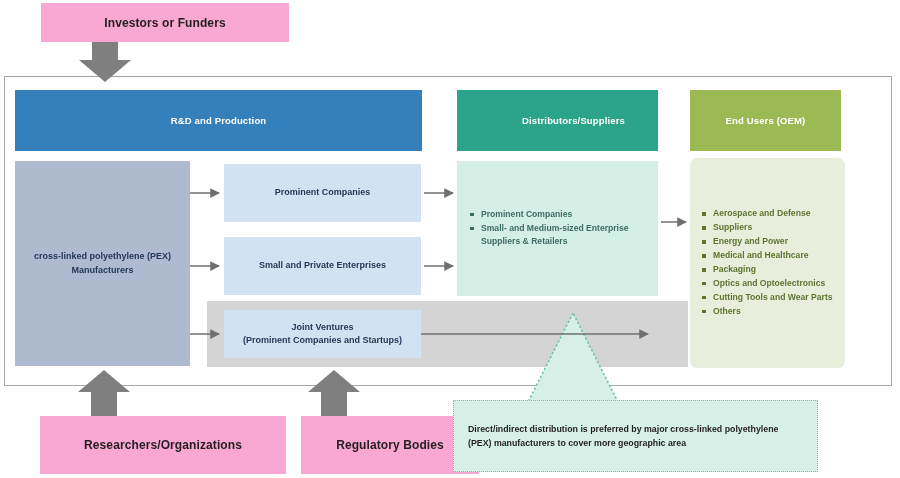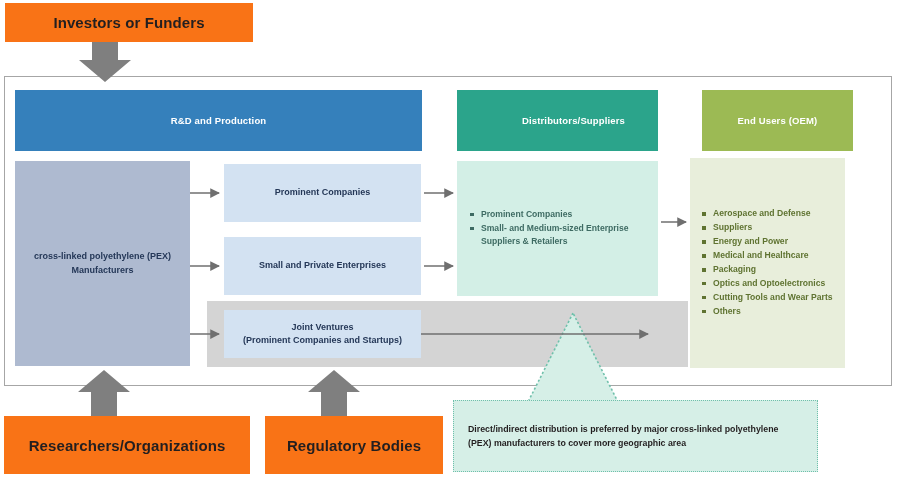--- a/index.html
+++ b/index.html
@@ -1,29 +1,29 @@
 <!DOCTYPE html>
 <html><head>
 <meta charset="utf-8">
 <style>
   html,body{margin:0;padding:0;background:#ffffff;}
   body{width:900px;height:478px;position:relative;overflow:hidden;
        font-family:"Liberation Sans","DejaVu Sans",sans-serif;}
   .stage{position:absolute;left:0;top:0;width:900px;height:478px;}
   .box{position:absolute;box-sizing:border-box;display:flex;align-items:center;justify-content:center;text-align:center;}
-  .ext-box{background:#f97316;color:#231f20;font-size:15px;font-weight:bold;letter-spacing:.1px;}
+  .ext-box{background:#f9a8d4;color:#231f20;font-size:12px;font-weight:bold;letter-spacing:.1px;margin-left:36px;}
   .frame{position:absolute;border:1px solid #a6a6a6;background:transparent;}
   .hdr{color:#ffffff;font-size:9.5px;font-weight:bold;letter-spacing:.15px;}
   .hdr-blue{background:#3580bb;}
   .hdr-teal{background:#2ba48b;padding-left:32px;}
   .hdr-green{background:#9cba54;}
   .body-steel{background:#aebad0;color:#253858;font-size:9px;font-weight:bold;line-height:1.5;}
   .body-ltblue{background:#d3e2f2;color:#253858;font-size:9px;font-weight:bold;line-height:1.5;}
   .body-mint{background:#d3efe6;}
-  .body-palegreen{background:#e8eedb;}
+  .body-palegreen{background:#e8eedb;border-radius:7px;}
   .grayband{background:#d4d4d4;}
   ul.blist{list-style:none;margin:0;padding:0;text-align:left;}
   ul.blist li{position:relative;padding-left:11px;font-size:8.6px;font-weight:bold;line-height:1.62;}
   ul.blist li:before{content:"";position:absolute;left:0;top:5px;width:3.5px;height:3.5px;background:currentColor;}
   .mint-text{color:#3e6b63;}
   .green-text{color:#5f7331;}
   svg.ov{position:absolute;left:0;top:0;width:900px;height:478px;pointer-events:none;}
   .callout{position:absolute;box-sizing:border-box;background:#d6efe7;border:1.6px dotted #6fc0ab;
            display:flex;align-items:center;justify-content:center;}
   .callout-txt{color:#231f20;font-size:8.8px;font-weight:bold;line-height:1.65;padding:0 14px;}
@@ -38,21 +38,21 @@
   </div>
 
   <div class="frame" style="left:4px;top:76px;width:886px;height:308px;"></div>
 
   <div class="box hdr hdr-blue" style="left:15px;top:90px;width:407px;height:61px;">
     <span>R&amp;D and Production</span>
   </div>
   <div class="box hdr hdr-teal" style="left:457px;top:90px;width:201px;height:61px;">
     <span>Distributors/Suppliers</span>
   </div>
-  <div class="box hdr hdr-green" style="left:690px;top:90px;width:151px;height:61px;margin-left:12px;">
+  <div class="box hdr hdr-green" style="left:690px;top:90px;width:151px;height:61px;">
     <span>End Users (OEM)</span>
   </div>
 
   <div class="box grayband" style="left:207px;top:301px;width:481px;height:66px;"></div>
 
   <div class="box body-steel" style="left:15px;top:161px;width:175px;height:205px;">
     <span style="white-space:pre-line;">cross-linked polyethylene (PEX)
 Manufacturers</span>
   </div>
 

